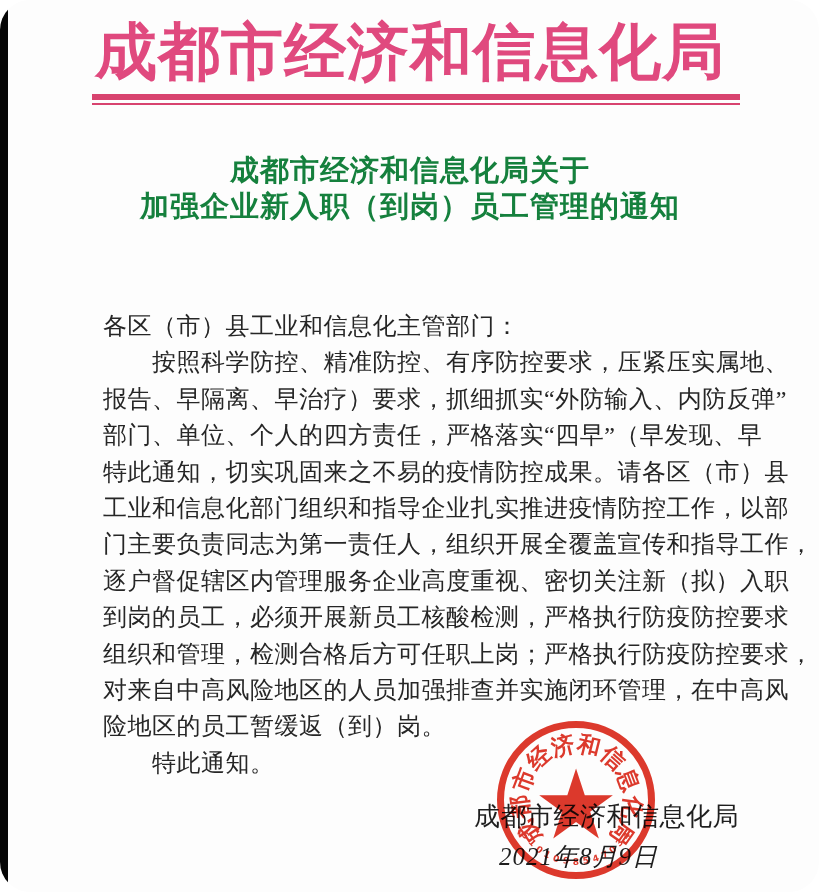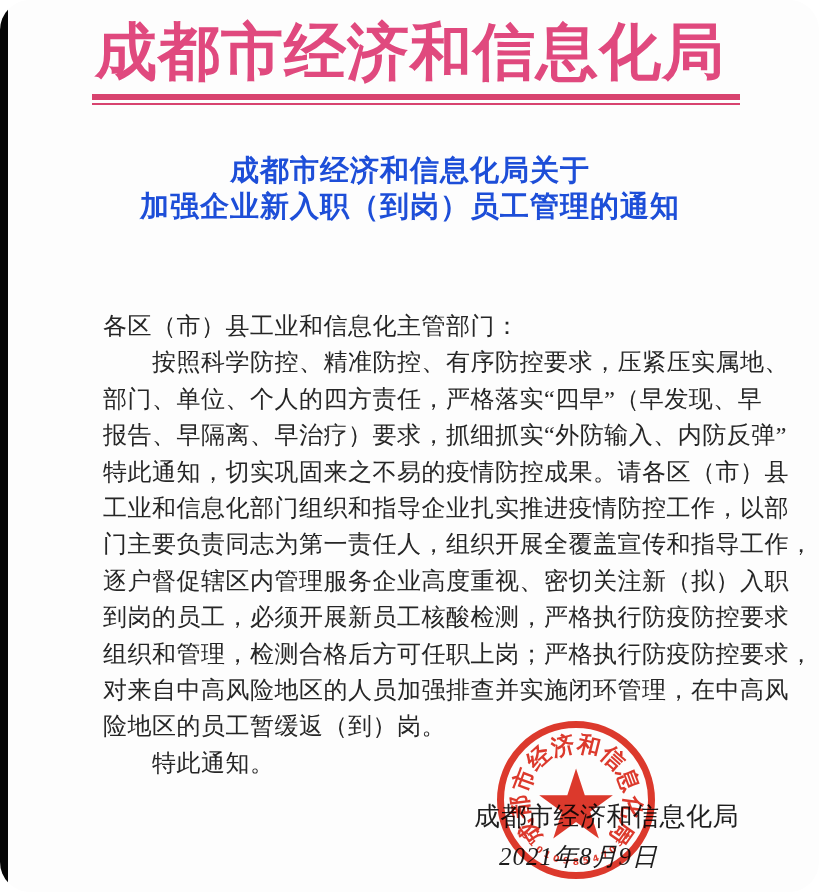--- a/index.html
+++ b/index.html
@@ -9,21 +9,21 @@
 
   .scan-bar { position:absolute; left:0; top:0; width:8px; height:892px; background:#060606; }
 
   .masthead { position:absolute; left:12px; top:12px; width:796px; text-align:center;
               font-size:62px; font-weight:bold; color:#e0497e; letter-spacing:1px;
               line-height:80px; white-space:nowrap; }
   .rule-thick { position:absolute; left:92px; top:94px; width:648px; height:6px; background:#d8436f; }
   .rule-thin  { position:absolute; left:92px; top:103px; width:648px; height:2px; background:#d8436f; }
 
   .doc-title { position:absolute; left:12px; top:152px; width:796px; text-align:center;
-               font-size:29px; font-weight:bold; color:#1d4ed8; line-height:36px; letter-spacing:1px; }
+               font-size:29px; font-weight:bold; color:#15803d; line-height:36px; letter-spacing:1px; }
 
   .doc-body { position:absolute; left:103px; top:272px; width:640px; font-size:24px; color:#262626;margin-top:36px; }
   .body-line { height:36.4px; line-height:36.4px; white-space:nowrap; letter-spacing:0.5px; }
 
   .signature { position:absolute; left:474px; top:799px; font-size:26px; color:#1e1e1e;
                letter-spacing:0.5px; white-space:nowrap; z-index:1; }
   .doc-date  { position:absolute; left:499px; top:840px; font-size:25px; color:#1e1e1e;
                letter-spacing:1px; white-space:nowrap; z-index:1;font-style:italic; }
 
   .seal { position:absolute; left:497px; top:721px; width:158px; height:158px;
@@ -50,22 +50,22 @@
   <div class="rule-thin"></div>
 
   <div class="doc-title">
     <div>成都市经济和信息化局关于</div>
     <div>加强企业新入职（到岗）员工管理的通知</div>
   </div>
 
   <div class="doc-body">
       <div class="body-line">各区（市）县工业和信息化主管部门：</div>
       <div class="body-line">　　按照科学防控、精准防控、有序防控要求，压紧压实属地、</div>
+      <div class="body-line">报告、早隔离、早治疗）要求，抓细抓实“外防输入、内防反弹”</div>
       <div class="body-line">部门、单位、个人的四方责任，严格落实“四早”（早发现、早</div>
-      <div class="body-line">报告、早隔离、早治疗）要求，抓细抓实“外防输入、内防反弹”</div>
       <div class="body-line">特此通知，切实巩固来之不易的疫情防控成果。请各区（市）县</div>
       <div class="body-line">工业和信息化部门组织和指导企业扎实推进疫情防控工作，以部</div>
       <div class="body-line">门主要负责同志为第一责任人，组织开展全覆盖宣传和指导工作，</div>
       <div class="body-line">逐户督促辖区内管理服务企业高度重视、密切关注新（拟）入职</div>
       <div class="body-line">到岗的员工，必须开展新员工核酸检测，严格执行防疫防控要求</div>
       <div class="body-line">组织和管理，检测合格后方可任职上岗；严格执行防疫防控要求，</div>
       <div class="body-line">对来自中高风险地区的人员加强排查并实施闭环管理，在中高风</div>
       <div class="body-line">险地区的员工暂缓返（到）岗。</div>
       <div class="body-line">　　特此通知。</div>
     </div>

